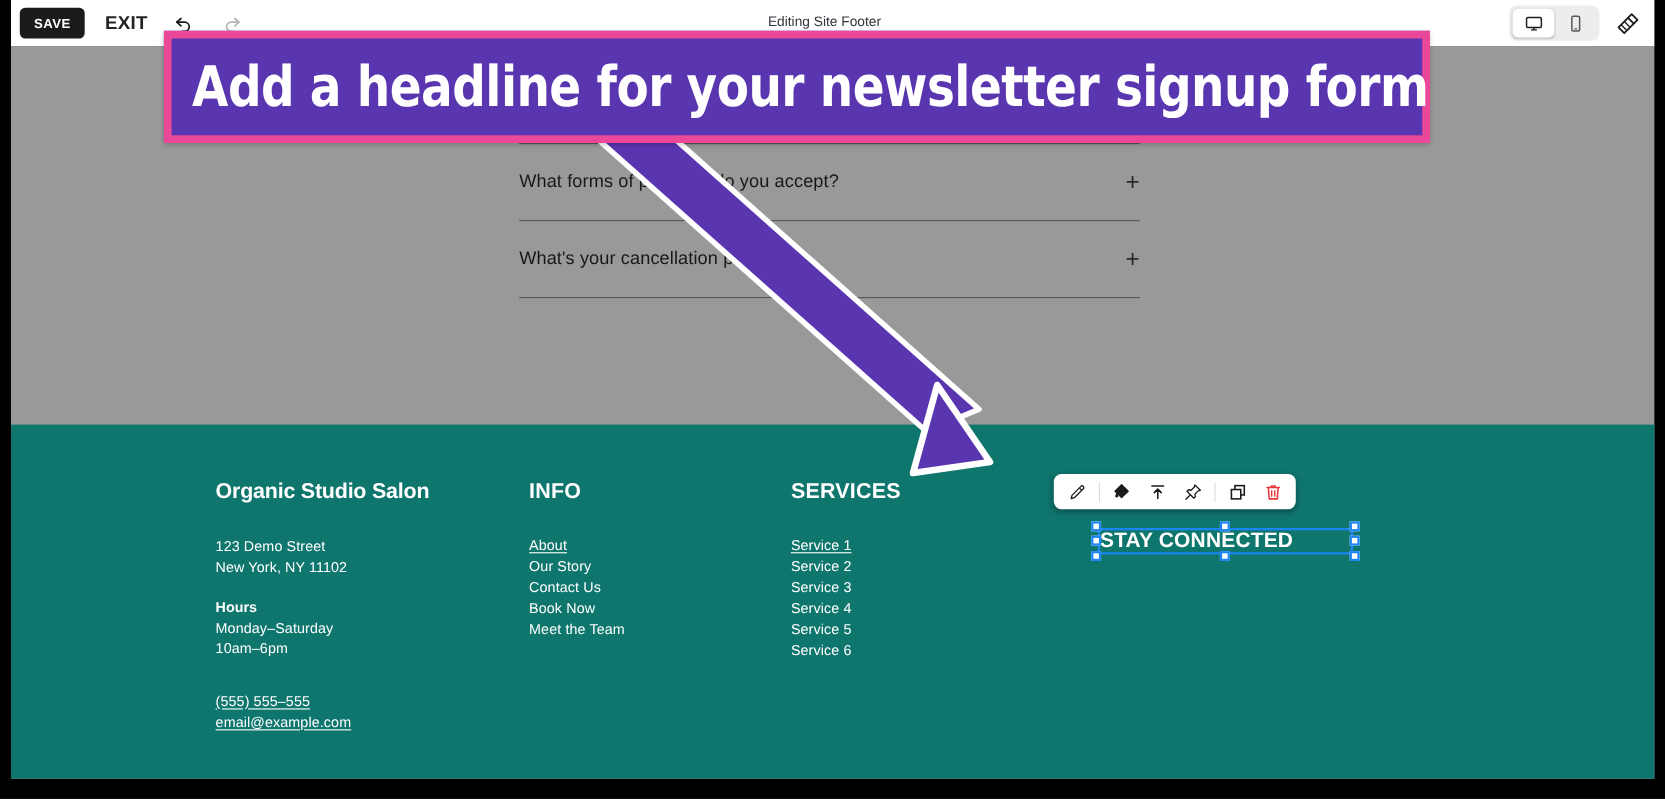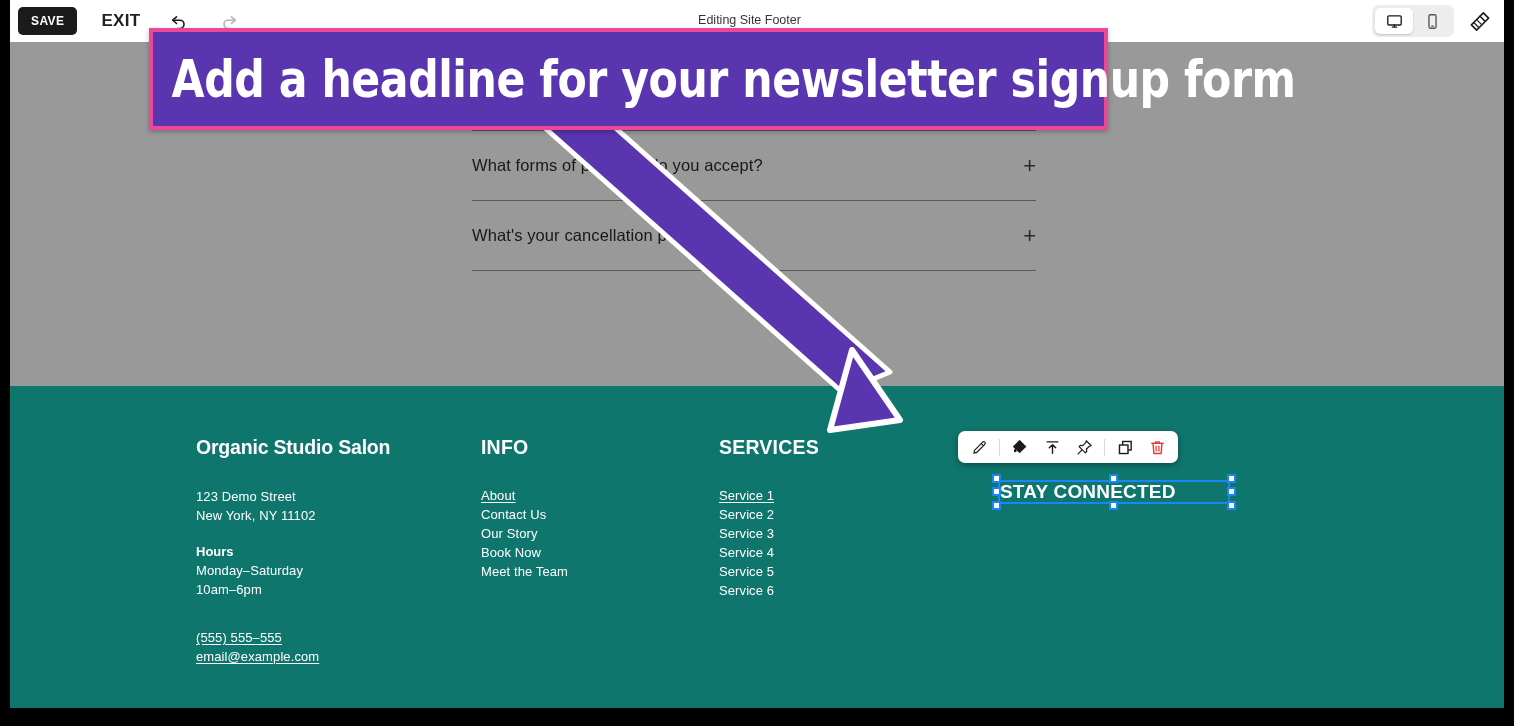--- a/index.html
+++ b/index.html
@@ -17,21 +17,21 @@
   }
 
   
   .topbar {
     position: absolute;
     left: 10px; top: 0; width: 1494px; height: 42px;
     background: #ffffff;
     display: flex; align-items: center;
     z-index: 30;
   }
-  .topbar-left { display: flex; align-items: center; gap: 20px; padding-left: 8px; }
+  .topbar-left { display: flex; align-items: center; gap: 14px; padding-left: 8px; }
   .save-btn {
     background: #1b1b1b; color: #ffffff;
     font-size: 12px; font-weight: bold; letter-spacing: .4px;
     padding: 8px 13px; border-radius: 5px; border: none;
     cursor: pointer; line-height: 1;
   }
   .exit-btn {
     background: transparent; border: none; color: #222222;
     font-size: 17px; font-weight: bold; letter-spacing: .3px;
     cursor: pointer; padding: 6px 4px;
@@ -155,23 +155,23 @@
   }
   .tb-btn {
     width: 30px; height: 28px; border: none; background: transparent;
     cursor: pointer; display: flex; align-items: center; justify-content: center;
   }
   .tb-div { width: 1px; height: 17px; background: #d9d9d9; margin: 0 3px; }
 
   
   .callout {
     position: absolute; left: 149px; top: 28px;
-    width: 959px; height: 102px;
+    width: 1151px; height: 102px;
     background: #5a35b0;
-    border: 4px solid #ec4899;
+    border: 7px solid #ec4899;
     display: flex; align-items: center;
     z-index: 40;
     box-shadow: 0 2px 5px rgba(0,0,0,.25);
   }
   .callout-text {
     color: #ffffff;
     font-family: "Liberation Sans Narrow", "DejaVu Sans Condensed", "Liberation Sans", sans-serif;
     font-size: 51px; font-weight: bold;
     letter-spacing: -.5px; padding-left: 20px;
     white-space: nowrap;
@@ -261,22 +261,22 @@
           <div class="hours-line">10am–6pm</div>
           <div class="contact-block">
             <a class="flink underlined" href="#">(555) 555–555</a>
             <a class="flink underlined" href="#">email@example.com</a>
           </div>
         </div>
 
         <div class="col-info">
           <div class="col-head">INFO</div>
           <a class="flink underlined" href="#">About</a>
+          <a class="flink" href="#">Our Story</a>
           <a class="flink" href="#">Contact Us</a>
-          <a class="flink" href="#">Our Story</a>
           <a class="flink" href="#">Book Now</a>
           <a class="flink" href="#">Meet the Team</a>
         </div>
 
         <div class="col-serv">
           <div class="col-head">SERVICES</div>
           <a class="flink underlined" href="#">Service 1</a>
           <a class="flink" href="#">Service 2</a>
           <a class="flink" href="#">Service 3</a>
           <a class="flink" href="#">Service 4</a>

